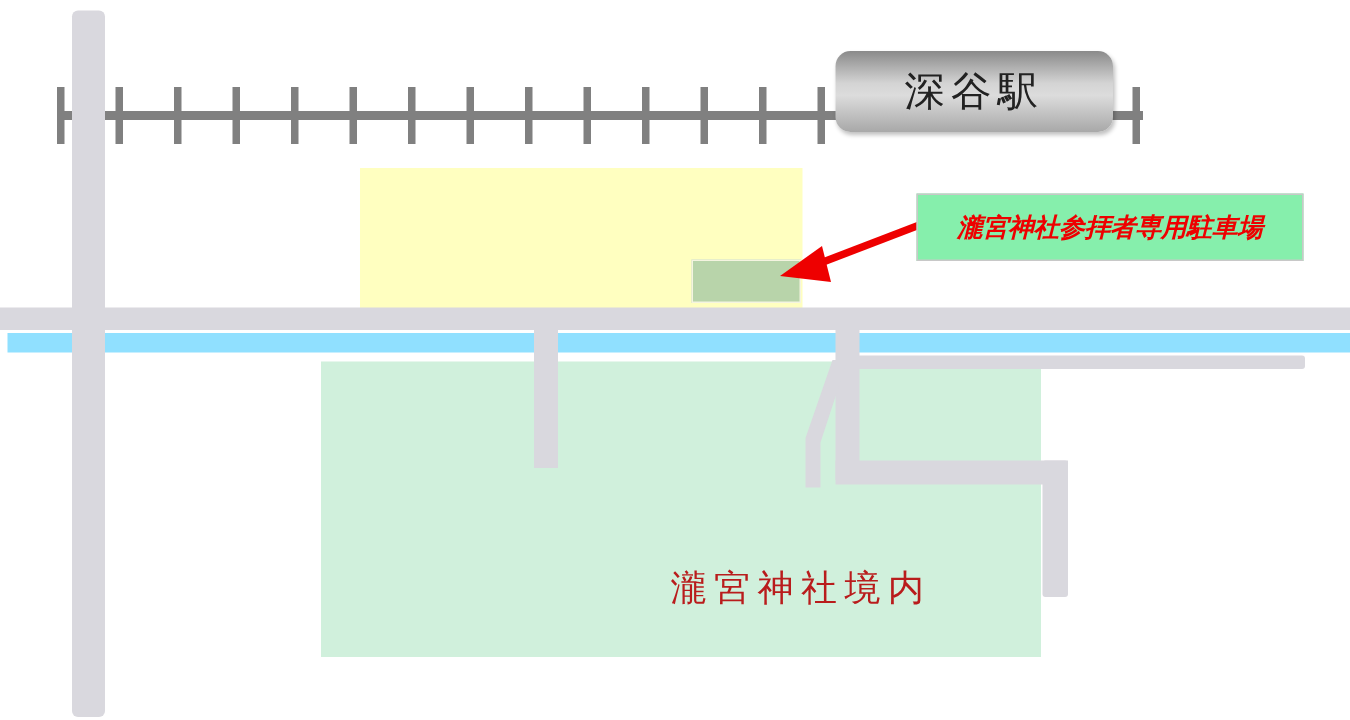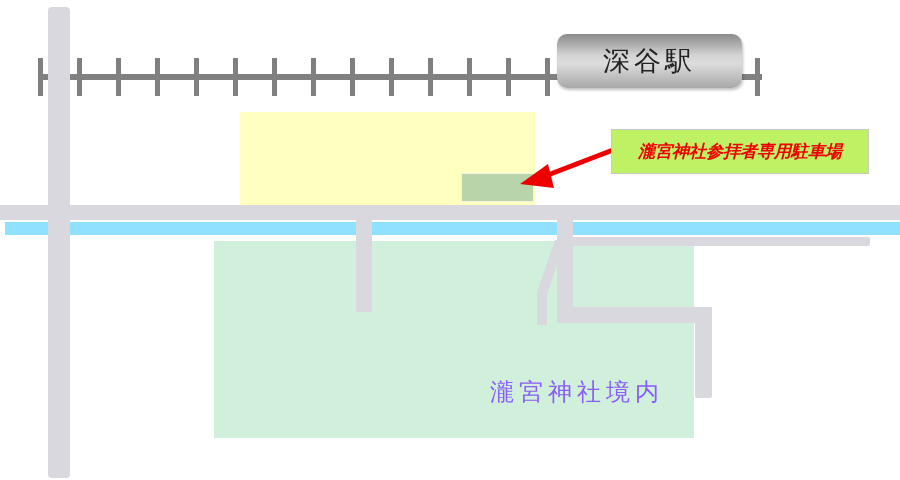--- a/index.html
+++ b/index.html
@@ -5,23 +5,23 @@
   html, body { margin:0; padding:0; }
   body { width:900px; height:480px; position:relative; overflow:hidden; background:#ffffff; font-family:"DejaVu Serif", serif; }
   .abs { position:absolute; }
   .road { background:#d9d8de; }
   .rail-line { background:#808080; }
   .tick { position:absolute; width:5px; height:38px; background:#808080; top:58px; }
   .station { position:absolute; left:557px; top:34px; width:185px; height:54px; border-radius:10px;
     background:linear-gradient(to bottom,#8a8a8a 0%,#d4d4d4 40%,#dcdcdc 55%,#a8a8a8 100%);
     box-shadow:1px 2px 3px rgba(0,0,0,0.25); display:flex; align-items:center; justify-content:center; }
   .station-label { font-family:"DejaVu Serif", serif; font-size:27px; color:#222; letter-spacing:4px; }
-  .callout { position:absolute; left:611px; top:129px; width:256px; height:43px; background:#bef264; border:1px solid #c8c8c8; display:flex; align-items:center; justify-content:center; }
+  .callout { position:absolute; left:611px; top:129px; width:256px; height:43px; background:#86efac; border:1px solid #c8c8c8; display:flex; align-items:center; justify-content:center; }
   .callout-label { font-family:"DejaVu Serif", serif; font-style:italic; font-weight:bold; font-size:17px; color:#ee0000; }
-  .precinct-label { position:absolute; left:447px; top:376px; font-family:"DejaVu Serif", serif; font-size:24px; color:#8b5cf6; letter-spacing:5px;margin-left:43px; }
+  .precinct-label { position:absolute; left:447px; top:376px; font-family:"DejaVu Serif", serif; font-size:24px; color:#b91c1c; letter-spacing:5px; }
 </style>
 </head>
 <body>
 
 <div class="abs" style="left:240px;top:112px;width:295px;height:94px;background:#ffffc0;"></div>
 
 <div class="abs" style="left:214px;top:241px;width:480px;height:197px;background:#d0f0dc;"></div>
 
 <div class="abs rail-line" style="left:40px;top:74px;width:722px;height:6px;"></div>
 <div>

